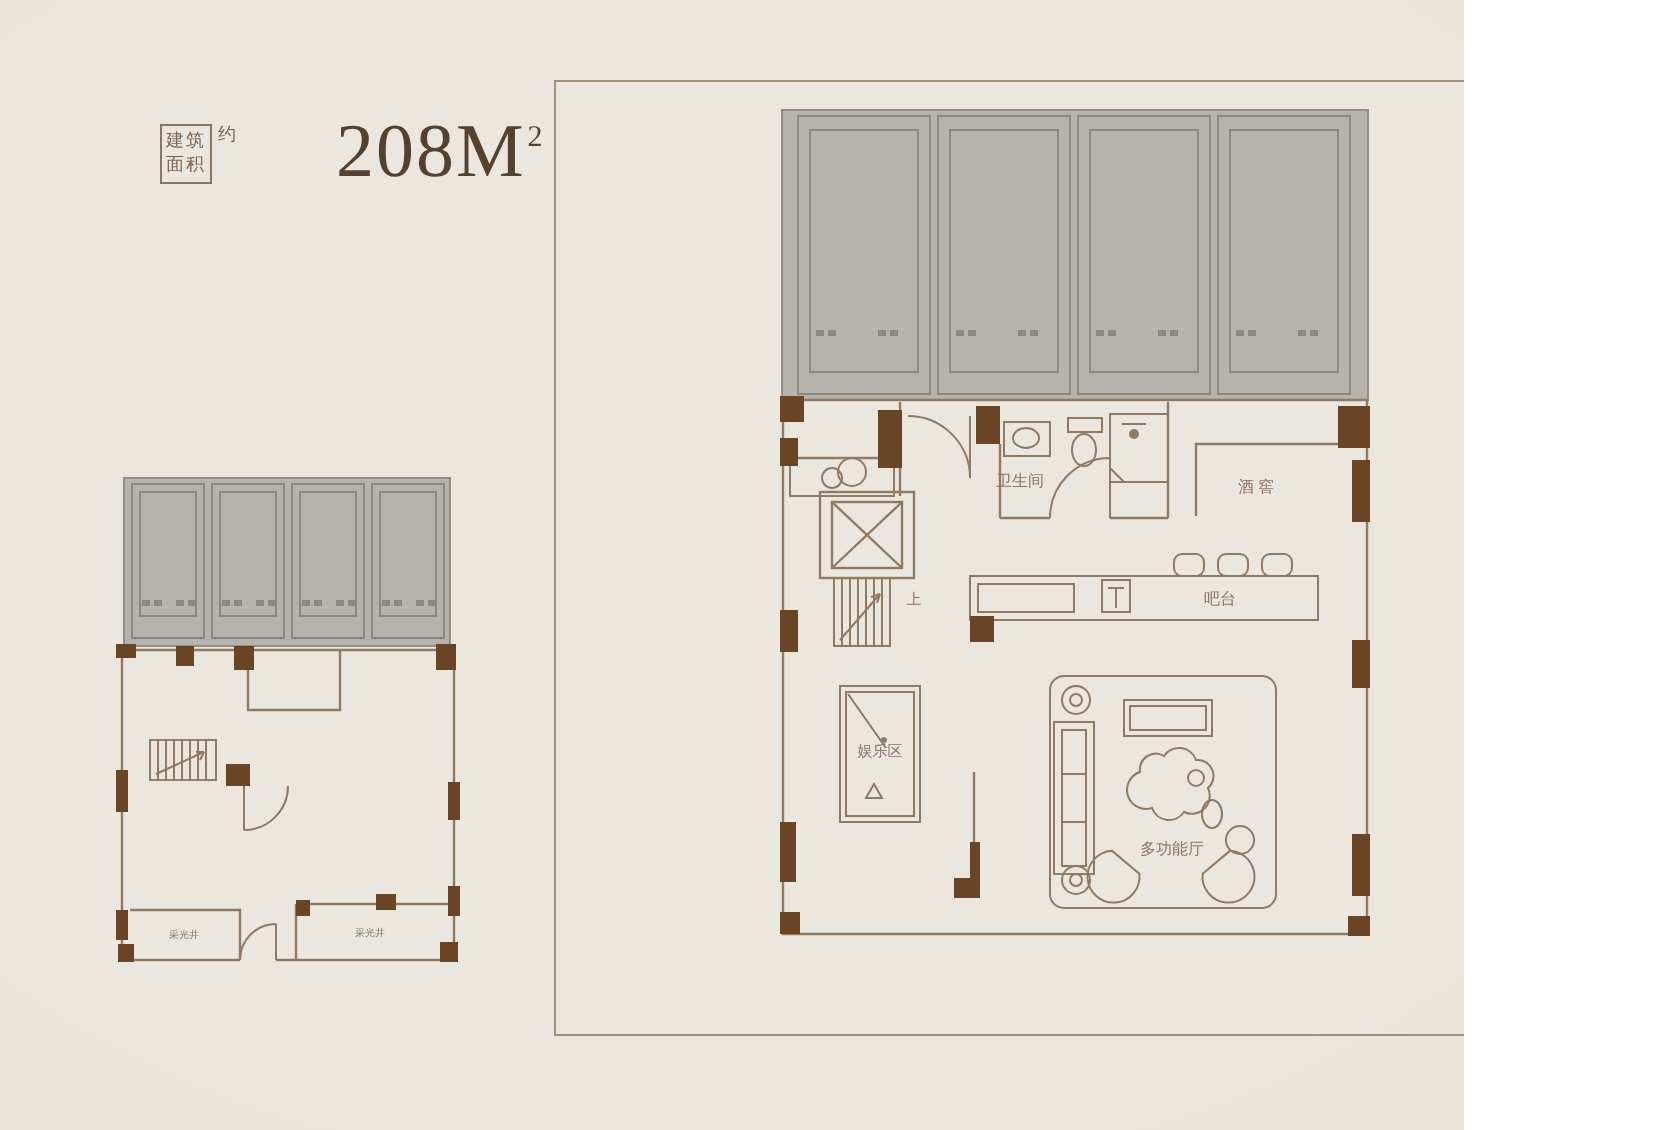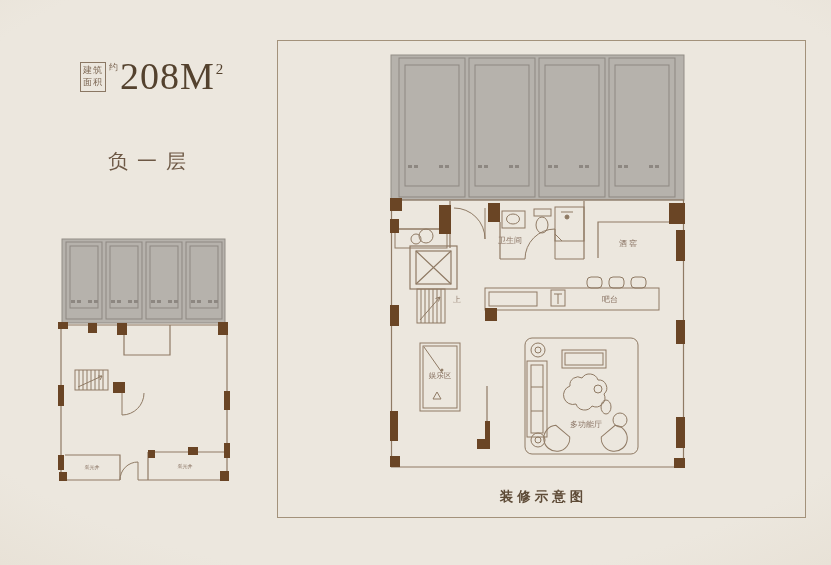--- a/index.html
+++ b/index.html
@@ -1,25 +1,25 @@
 <!DOCTYPE html>
 <html><head>
 <meta charset="utf-8">
 <style>
   html,body{margin:0;padding:0;}
-  .page{position:relative;width:831px;height:565px;overflow:hidden;
+  .page{position:relative;width:732px;height:565px;overflow:hidden;
     background:radial-gradient(120% 105% at 50% 45%, #ece7de 55%, #e2dacc 85%, #d5ccba 100%);
     font-family:"Liberation Sans","DejaVu Sans",sans-serif;color:#5f4b35;}
   
   .area-badge{position:absolute;left:80px;top:60px;display:flex;align-items:flex-end;}
   .area-box{width:22px;height:26px;border:1px solid #8a7763;font-size:9px;line-height:12px;
     text-align:center;letter-spacing:1px;color:#7a6450;padding:1px;word-break:break-all;}
   .area-approx{align-self:flex-start;font-size:9px;color:#7a6450;margin:1px 2px 0 3px;}
   .area-value{font-family:"Liberation Serif","DejaVu Serif",serif;font-size:38px;line-height:0.85;
-    color:#54422e;font-weight:500;letter-spacing:1px;}
+    color:#54422e;font-weight:500;letter-spacing:1px;margin-left:48px;}
   .area-sup{font-size:15px;position:relative;top:-15px;left:1px;}
   .floor-title{position:absolute;left:84px;top:148px;width:126px;text-align:center;
     font-size:20px;letter-spacing:9px;text-indent:9px;color:#6d5845;font-weight:500;}
   .plan-left{position:absolute;left:58px;top:237px;}
   .caption{color:#6a5642;font-weight:500;}
   .caption-left{position:absolute;left:86px;top:489px;width:120px;text-align:center;
     font-size:15px;letter-spacing:5px;text-indent:5px;}
   
   .panel{position:absolute;left:277px;top:40px;width:529px;height:478px;
     border:1px solid #a3927b;box-sizing:border-box;}
@@ -34,21 +34,20 @@
 <body>
 
 <div class="page">
 
   <div class="area-badge">
     <div class="area-box">建筑面积</div>
     <div class="area-approx">约</div>
     <div class="area-value"><span>208M</span><span class="area-sup">2</span></div>
   </div>
 
-  <div class="floor-title">负一层</div>
 
   <svg class="plan-left" width="172" height="246" viewBox="0 0 172 246">
     <g>
       <rect x="4" y="2" width="163" height="84" fill="#b6b2ac" stroke="#928d86" stroke-width="1"></rect>
       <g fill="none" stroke="#8d8781" stroke-width="1">
         <rect x="8" y="5" width="36" height="77"></rect>
           <rect x="12" y="9" width="28" height="62"></rect>
         <rect x="48" y="5" width="36" height="77"></rect>
           <rect x="52" y="9" width="28" height="62"></rect>
         <rect x="88" y="5" width="36" height="77"></rect>
@@ -248,16 +247,15 @@
         <rect x="0" y="165" width="9" height="14"></rect>
           <rect x="0" y="251" width="9" height="21"></rect>
         <rect x="0" y="357" width="8" height="30"></rect>
           <rect x="0" y="402" width="10" height="11"></rect>
         <rect x="95" y="367" width="5" height="28"></rect>
           <rect x="87" y="385" width="13" height="10"></rect>
         <rect x="95" y="254" width="12" height="13"></rect>
       </g>
     </svg>
 
-    <div class="caption caption-right">装修示意图</div>
   </div>
 
 </div>
 
 </body></html>

